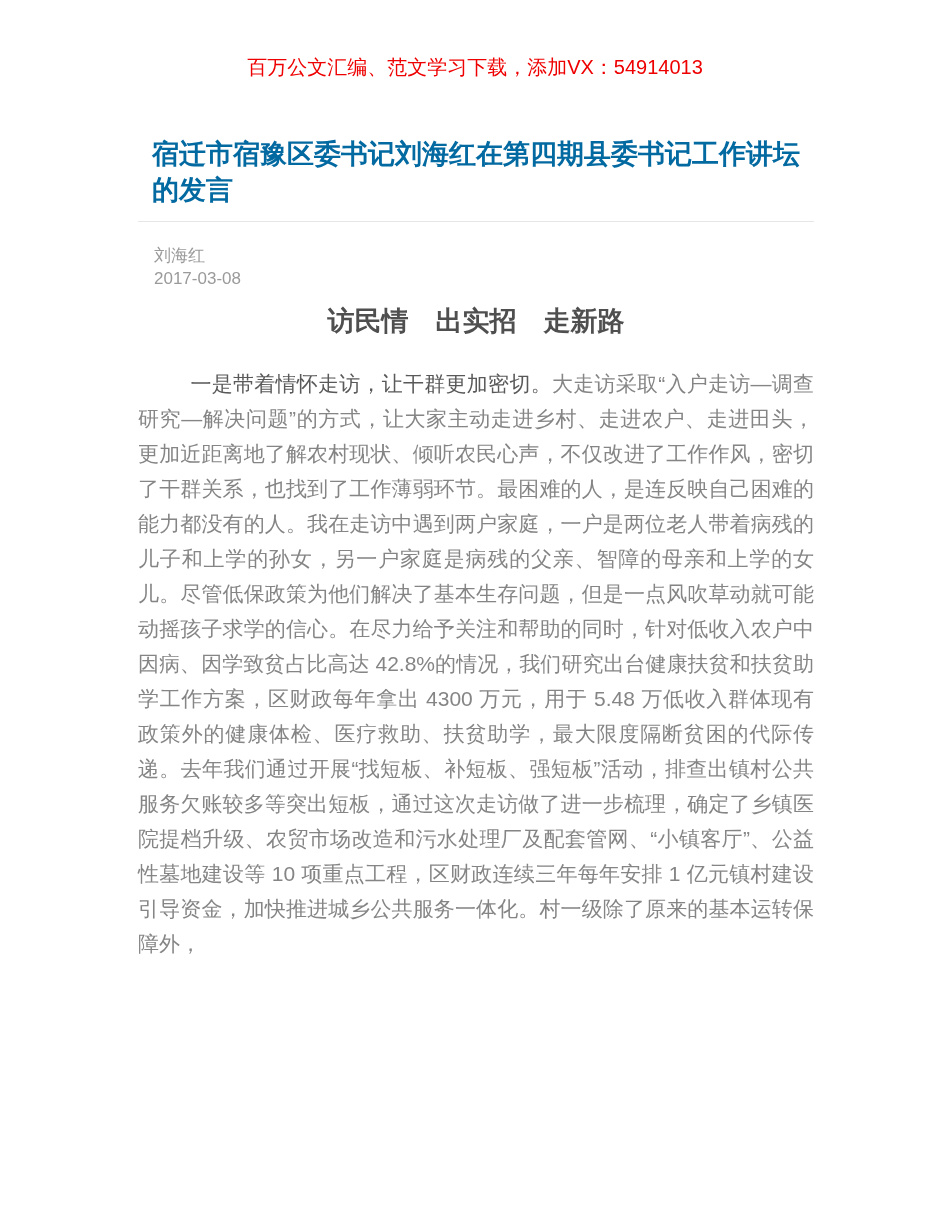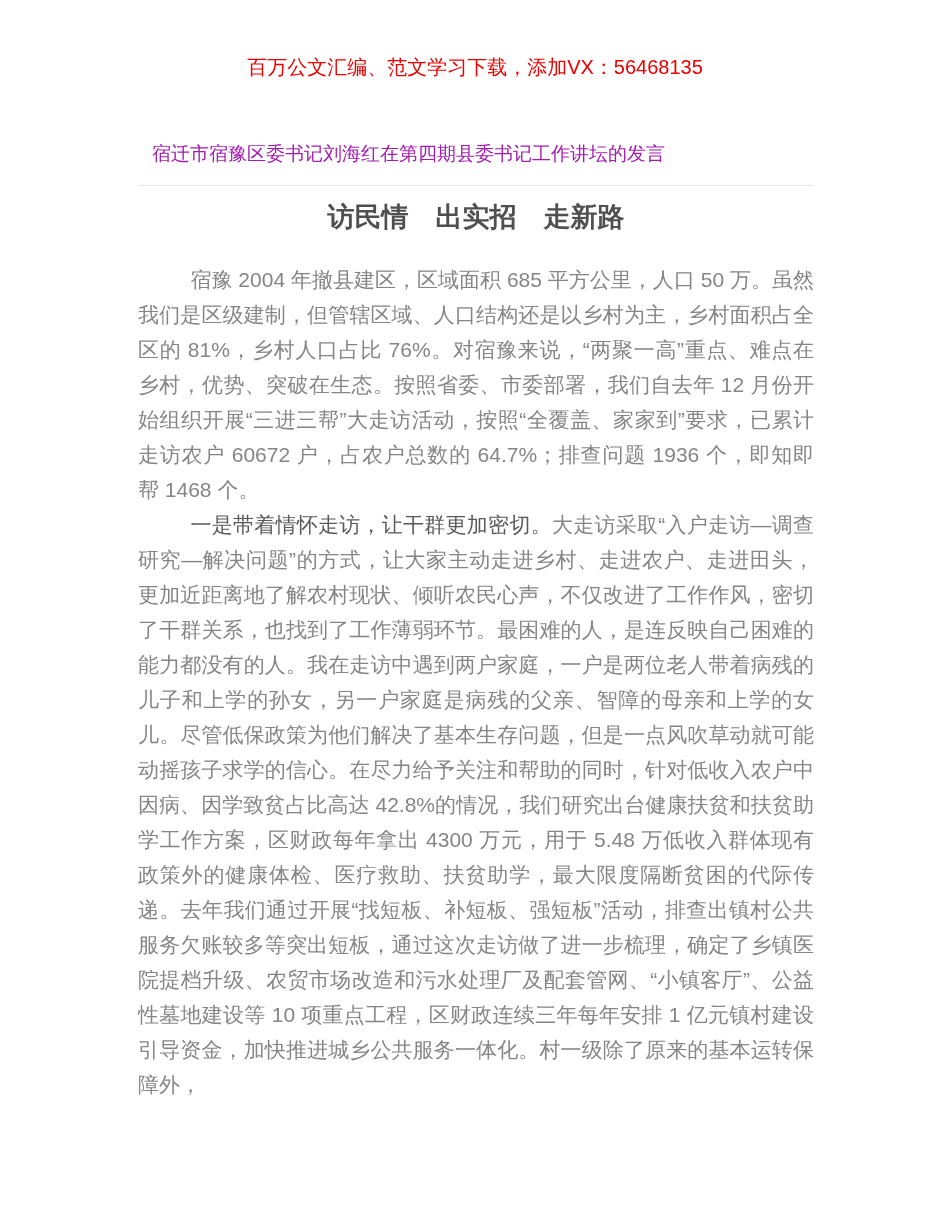--- a/index.html
+++ b/index.html
@@ -20,24 +20,24 @@
     line-height: 26px;
     color: #ee0000;
   }
   .content {
     margin-left: 138px;
     width: 676px;
   }
   .title {
     margin: 56px 0 0 0;
     padding-left: 14px;
-    font-size: 19px;
+    font-size: 27px;
     line-height: 36px;
-    font-weight: 400;
-    color: #a21caf;
+    font-weight: 700;
+    color: #0369a1;
   }
   .divider {
     margin-top: 13px;
     height: 1px;
     background: #e6e6e6;
   }
   .meta {
     margin-top: 22px;
     padding-left: 16px;
     font-size: 17px;
@@ -65,30 +65,33 @@
   }
   .para b {
     color: #595959;
     font-weight: normal;
   }
 </style>
 </head>
 <body>
 
 <div class="banner">
-  <span>百万公文汇编、范文学习下载，添加VX：56468135</span>
+  <span>百万公文汇编、范文学习下载，添加VX：54914013</span>
 </div>
 
 <div class="content">
 
   <h1 class="title">宿迁市宿豫区委书记刘海红在第四期县委书记工作讲坛的发言</h1>
 
   <div class="divider"></div>
 
+  <div class="meta">
+    <div>刘海红</div>
+    <div>2017-03-08</div>
+  </div>
 
   <div class="subtitle">访民情　出实招　走新路</div>
 
   <div class="body-text">
-    <p class="para"><span>宿豫 2004 年撤县建区，区域面积 685 平方公里，人口 50 万。虽然我们是区级建制，但管辖区域、人口结构还是以乡村为主，乡村面积占全区的 81%，乡村人口占比 76%。对宿豫来说，“两聚一高”重点、难点在乡村，优势、突破在生态。按照省委、市委部署，我们自去年 12 月份开始组织开展“三进三帮”大走访活动，按照“全覆盖、家家到”要求，已累计走访农户 60672 户，占农户总数的 64.7%；排查问题 1936 个，即知即帮 1468 个。</span></p>
     <p class="para"><b>一是带着情怀走访，让干群更加密切。</b><span>大走访采取“入户走访—调查研究—解决问题”的方式，让大家主动走进乡村、走进农户、走进田头，更加近距离地了解农村现状、倾听农民心声，不仅改进了工作作风，密切了干群关系，也找到了工作薄弱环节。最困难的人，是连反映自己困难的能力都没有的人。我在走访中遇到两户家庭，一户是两位老人带着病残的儿子和上学的孙女，另一户家庭是病残的父亲、智障的母亲和上学的女儿。尽管低保政策为他们解决了基本生存问题，但是一点风吹草动就可能动摇孩子求学的信心。在尽力给予关注和帮助的同时，针对低收入农户中因病、因学致贫占比高达 42.8%的情况，我们研究出台健康扶贫和扶贫助学工作方案，区财政每年拿出 4300 万元，用于 5.48 万低收入群体现有政策外的健康体检、医疗救助、扶贫助学，最大限度隔断贫困的代际传递。去年我们通过开展“找短板、补短板、强短板”活动，排查出镇村公共服务欠账较多等突出短板，通过这次走访做了进一步梳理，确定了乡镇医院提档升级、农贸市场改造和污水处理厂及配套管网、“小镇客厅”、公益性墓地建设等 10 项重点工程，区财政连续三年每年安排 1 亿元镇村建设引导资金，加快推进城乡公共服务一体化。村一级除了原来的基本运转保障外，</span></p>
   </div>
 
 </div>
 
 </body></html>

